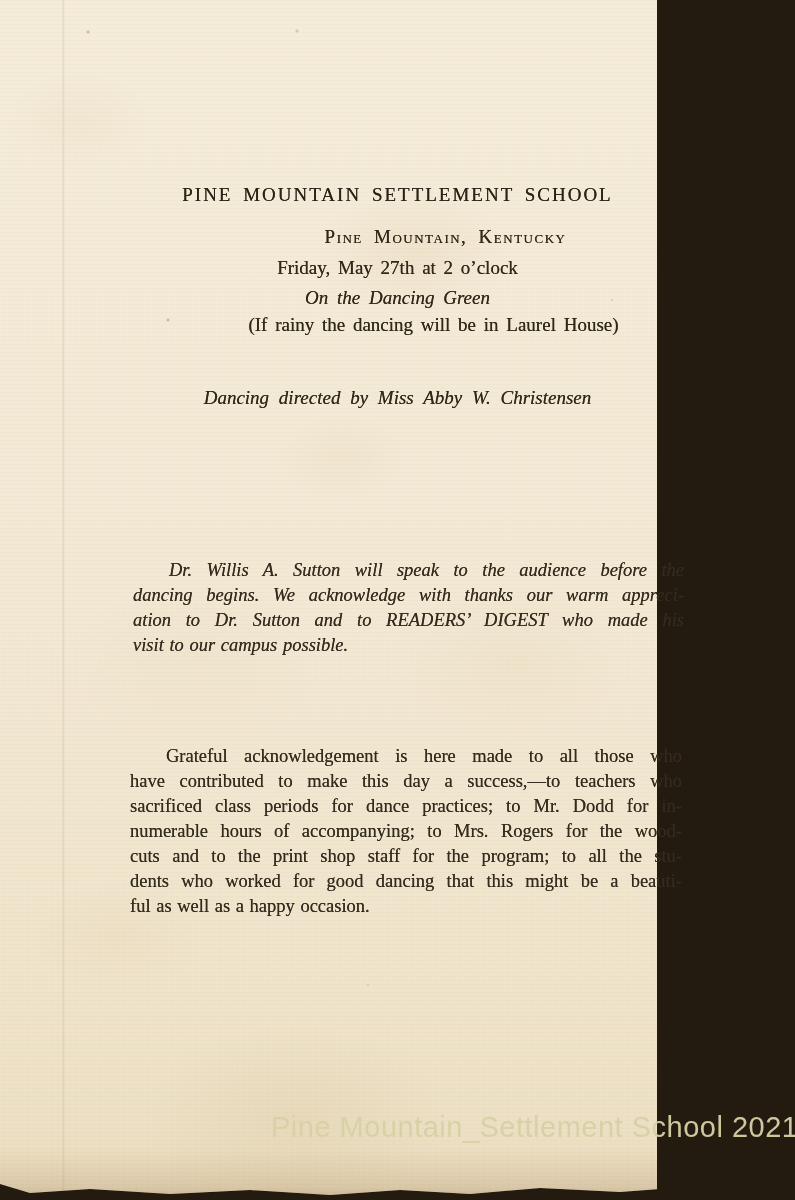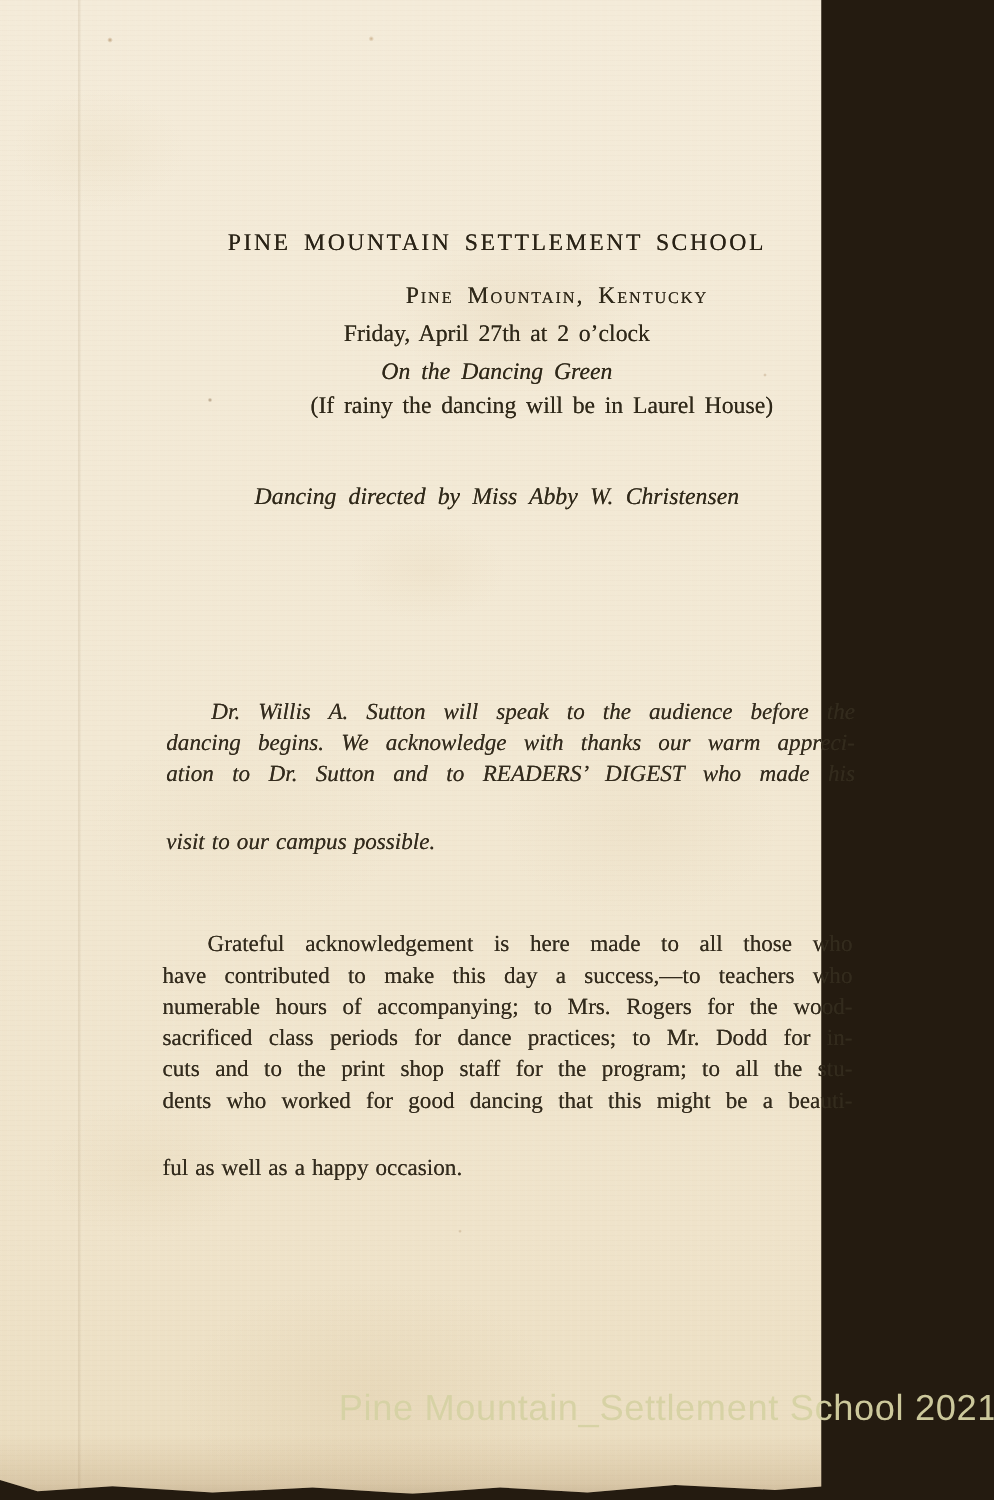--- a/index.html
+++ b/index.html
@@ -109,21 +109,21 @@
     font-size: 18.5px;
     line-height: 25px;
     height: 25px;
     text-align: justify;
     text-align-last: justify;
     word-spacing: 1px;
     text-shadow: 0 0 0.5px rgba(51,43,29,0.85);
     white-space: nowrap;
   }
   .para-line.first { text-indent: 36px; }
-  .para-line.last  { text-align-last: left; white-space: normal; margin-top: 29px; }
+  .para-line.last  { text-align-last: left; white-space: normal; }
 
   .speaker-para {
     left: 133px; top: 558px; width: 551px;
     font-style: italic;
   }
 
   .ack-para {
     left: 130px; top: 744px; width: 552px;
   }
 
@@ -141,40 +141,40 @@
 </style>
 </head>
 <body>
 
 <div class="paper">
 
   <div class="txt centered doc-title">PINE MOUNTAIN SETTLEMENT SCHOOL</div>
 
   <div class="txt centered location-line">Pine Mountain, Kentucky</div>
 
-  <div class="txt centered datetime-line">Friday, April 27th at 2 o’clock</div>
+  <div class="txt centered datetime-line">Friday, May 27th at 2 o’clock</div>
 
   <div class="txt centered venue-line">On the Dancing Green</div>
 
   <div class="txt centered rain-line">(If rainy the dancing will be in Laurel House)</div>
 
   <div class="txt centered credit-line">Dancing directed by Miss Abby W. Christensen</div>
 
   <div class="paragraph speaker-para">
     <div class="para-line first">Dr. Willis A. Sutton will speak to the audience before the</div>
     <div class="para-line">dancing begins. We acknowledge with thanks our warm appreci-</div>
     <div class="para-line">ation to Dr. Sutton and to READERS’ DIGEST who made his</div>
     <div class="para-line last">visit to our campus possible.</div>
   </div>
 
   <div class="paragraph ack-para">
     <div class="para-line first">Grateful acknowledgement is here made to all those who</div>
     <div class="para-line">have contributed to make this day a success,—to teachers who</div>
+    <div class="para-line">sacrificed class periods for dance practices; to Mr. Dodd for in-</div>
     <div class="para-line">numerable hours of accompanying; to Mrs. Rogers for the wood-</div>
-    <div class="para-line">sacrificed class periods for dance practices; to Mr. Dodd for in-</div>
     <div class="para-line">cuts and to the print shop staff for the program; to all the stu-</div>
     <div class="para-line">dents who worked for good dancing that this might be a beauti-</div>
     <div class="para-line last">ful as well as a happy occasion.</div>
   </div>
 
   <div class="watermark">Pine Mountain_Settlement School 2021</div>
 
 </div>
 
 </body></html>

